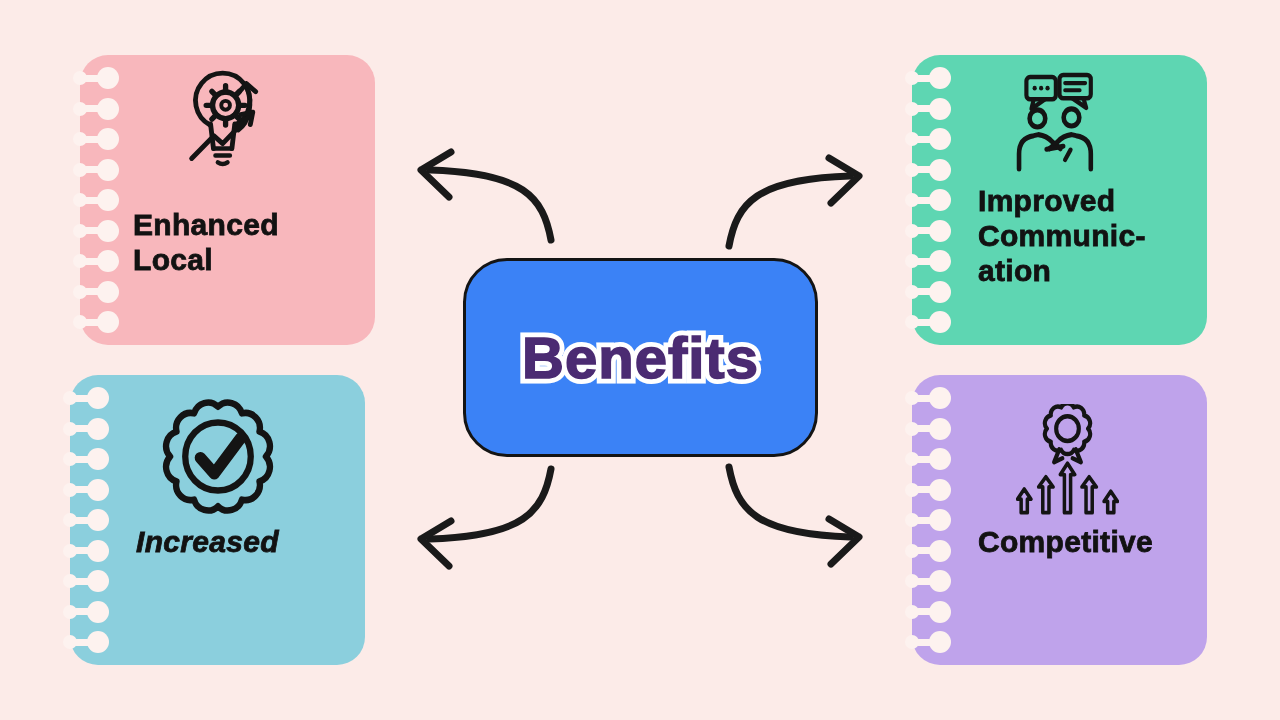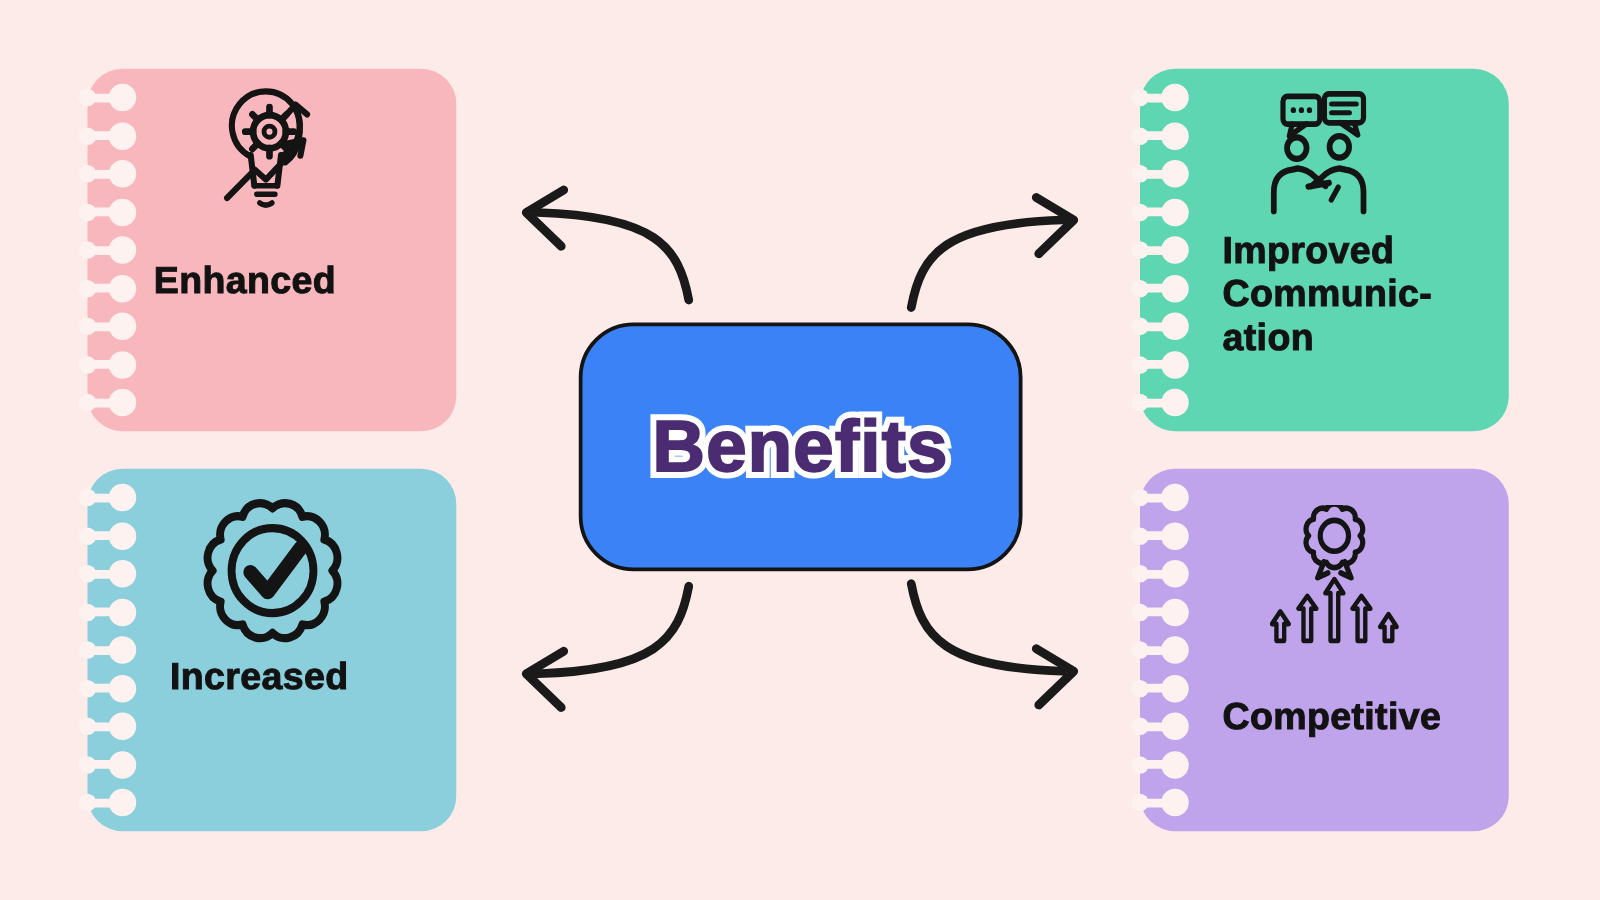--- a/index.html
+++ b/index.html
@@ -10,21 +10,21 @@
     font-family: "Liberation Sans", "DejaVu Sans", sans-serif;
   }
   .stage { position:absolute; inset:0; }
 
   
   .card {
     position:absolute;
     width:295px; height:290px;
     border-radius:28px;
   }
-  .card-tl { left:70px;  top:55px;  }
+  .card-tl { left:80px;  top:55px;  }
   .card-tr { left:912px; top:55px;  }
   .card-bl { left:70px;  top:375px; }
   .card-br { left:912px; top:375px; }
 
   
   .punches {
     position:absolute; left:-7px; top:12px; bottom:12px;
     display:flex; flex-direction:column; justify-content:space-between;
   }
   .punch { display:flex; align-items:center; height:22px; }
@@ -44,21 +44,21 @@
     font-weight:bold;
     font-size:30px;
     line-height:35px;
     letter-spacing:.3px;
     color:var(--title,#121212);
     -webkit-text-stroke:.8px var(--title,#121212);
   }
   .title-tl { left:53px; top:152px; }
   .title-tr { left:66px; top:128px; }
   .title-bl { left:66px; top:149px; }
-  .title-br { left:66px; top:149px;margin-top:32px; }
+  .title-br { left:66px; top:149px; }
 
   
   .center-box {
     position:absolute; left:463px; top:258px;
     width:355px; height:199px;
     border:3px solid var(--box-border,#141414);
     border-radius:44px;
     display:grid; place-items:center;
   }
   .benefits-stack { display:grid; place-items:center; }
@@ -165,20 +165,21 @@
           <path d="M 60.5 39 L 67 39 M 56.6 48.6 L 61.1 53.1 M 47 52.5 L 47 59 M 37.4 48.6 L 32.9 53.1 M 33.5 39 L 27 39 M 37.4 29.4 L 32.9 24.9 M 47 25.5 L 47 19 M 56.6 29.4 L 61.1 24.9" stroke-width="5.5"></path>
           <path d="M 60 64 C 72 56 75 36 69 21" stroke-width="5"></path>
           <path d="M 68.5 17 L 59.5 27 M 68.5 17 L 78 25" stroke-width="5"></path>
           <path d="M 12 93 L 35 70 L 44 78 L 72 49" stroke-width="5"></path>
           <path d="M 75 46 L 62.5 48.5 M 75 46 L 72.5 58.5" stroke-width="5"></path>
         </g>
       </svg>
     </div>
     <div class="card-title title-tl">
       <div>Enhanced</div>
+      <div>Local</div>
     </div>
   </div>
 
   <div class="card card-tr" style="background-color: rgb(94, 214, 178);">
     <div class="punches">
         <div class="punch">
           <span class="p-outer"></span>
           <span class="p-stem"></span>
           <span class="p-inner"></span>
         </div>
@@ -243,21 +244,21 @@
         </g>
       </svg>
     </div>
     <div class="card-title title-tr">
       <div>Improved</div>
       <div>Communic-</div>
       <div>ation</div>
     </div>
   </div>
 
-  <div class="card card-bl" style="background-color: rgb(139, 207, 221);">
+  <div class="card card-bl" style="background-color: rgb(139, 207, 221); font-style: italic;">
     <div class="punches">
         <div class="punch">
           <span class="p-outer"></span>
           <span class="p-stem"></span>
           <span class="p-inner"></span>
         </div>
         <div class="punch">
           <span class="p-outer"></span>
           <span class="p-stem"></span>
           <span class="p-inner"></span>

